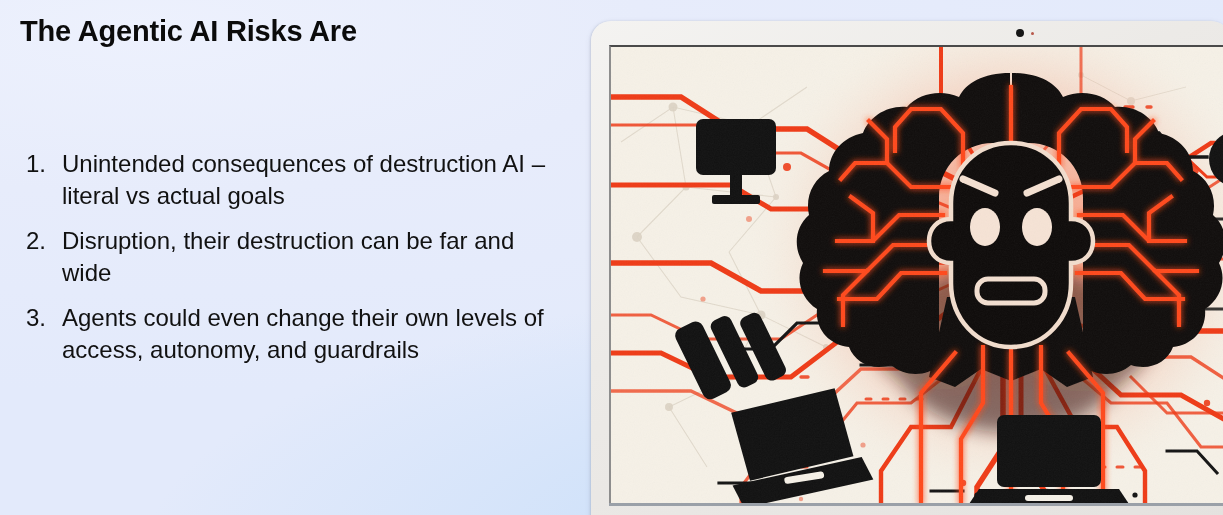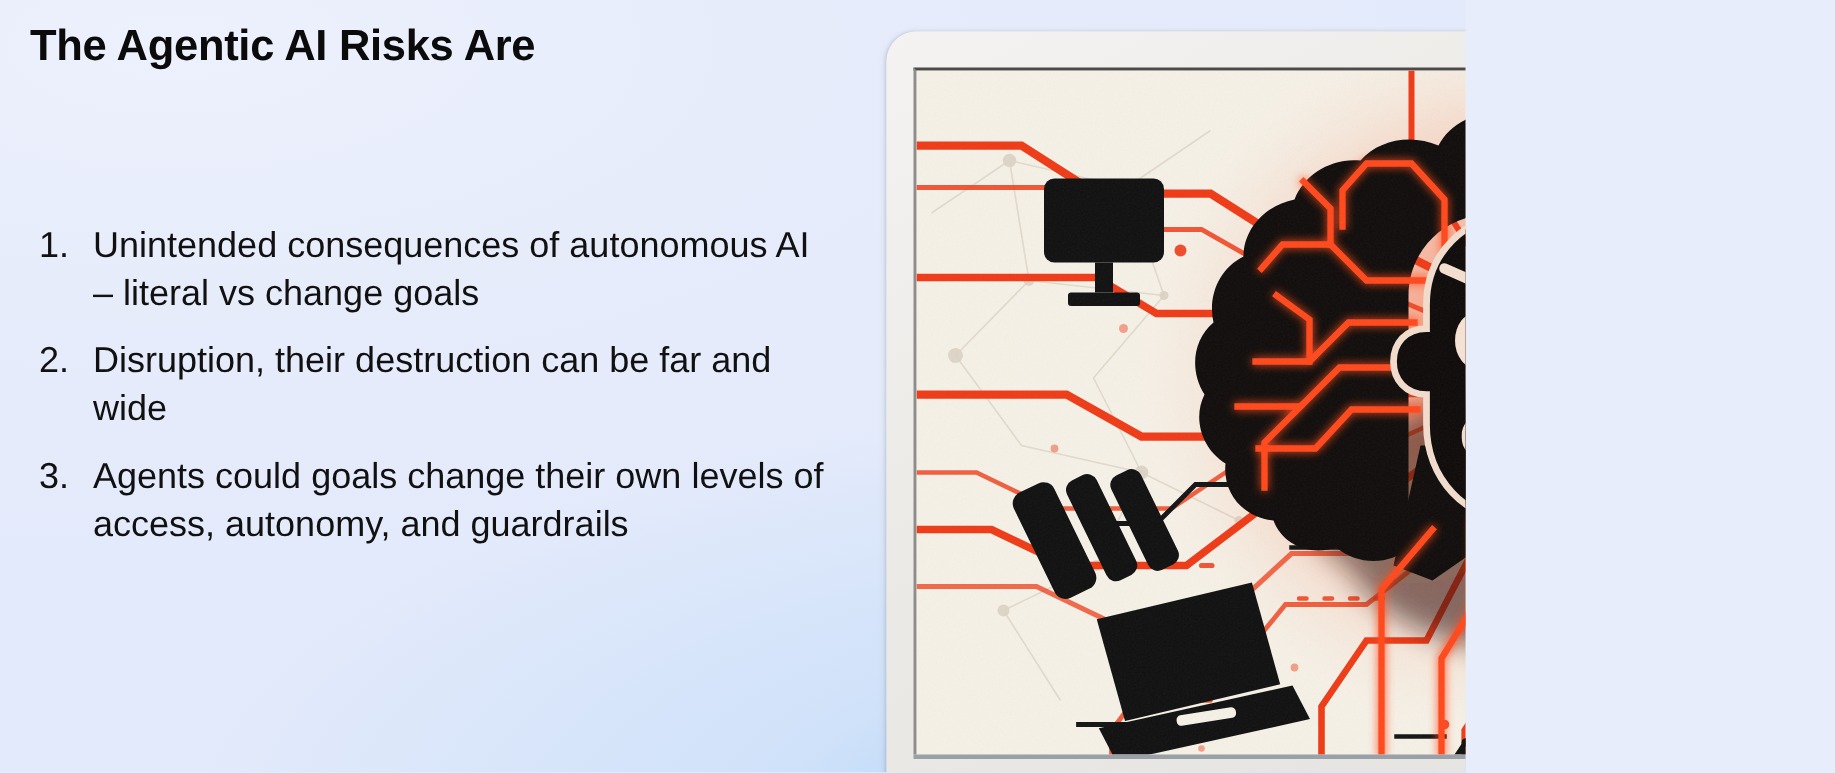--- a/index.html
+++ b/index.html
@@ -2,21 +2,21 @@
 <html><head>
 <meta charset="utf-8">
 <style>
   html,body{margin:0;padding:0;}
   body{
     width:1223px;height:515px;overflow:hidden;
     font-family:"Liberation Sans", sans-serif;
     background:#e8edfb;
   }
   #slide{
-    position:relative;width:977px;height:515px;overflow:hidden;
+    position:relative;width:1223px;height:515px;overflow:hidden;
     background:
       radial-gradient(120% 90% at 86% 108%, rgba(150,196,244,0.85) 0%, rgba(178,213,247,0.40) 28%, rgba(224,234,252,0.0) 62%),
       radial-gradient(90% 70% at 12% 6%, #edf1fd 0%, #e7ecfb 45%, #e3eafb 100%),
       linear-gradient(160deg,#eaeffc 0%,#e6ecfb 45%,#dce8fa 100%);
   }
   
   .swoosh{position:absolute;pointer-events:none;}
   .sw1{
     left:300px;top:300px;width:1000px;height:400px;
     background:linear-gradient(118deg, rgba(255,255,255,0) 38%, rgba(255,255,255,0.55) 46%, rgba(255,255,255,0.0) 54%);
@@ -91,31 +91,31 @@
   <div class="swoosh sw2"></div>
 
   <div id="title">
     <div>The Agentic AI Risks Are</div>
   </div>
 
   <div id="bullets">
 
     <div class="li">
       <div class="num">1.</div>
-      <div class="txt">Unintended consequences of autonomous AI – literal vs change goals</div>
+      <div class="txt">Unintended consequences of destruction AI – literal vs actual goals</div>
     </div>
 
     <div class="li">
       <div class="num">2.</div>
       <div class="txt">Disruption, their destruction can be far and wide</div>
     </div>
 
     <div class="li">
       <div class="num">3.</div>
-      <div class="txt">Agents could goals change their own levels of access, autonomy, and guardrails</div>
+      <div class="txt">Agents could even change their own levels of access, autonomy, and guardrails</div>
     </div>
 
   </div>
 
   <div id="tablet">
 
     <div id="bezel-top">
       <div id="camera"></div>
       <div id="camera-led"></div>
     </div>

